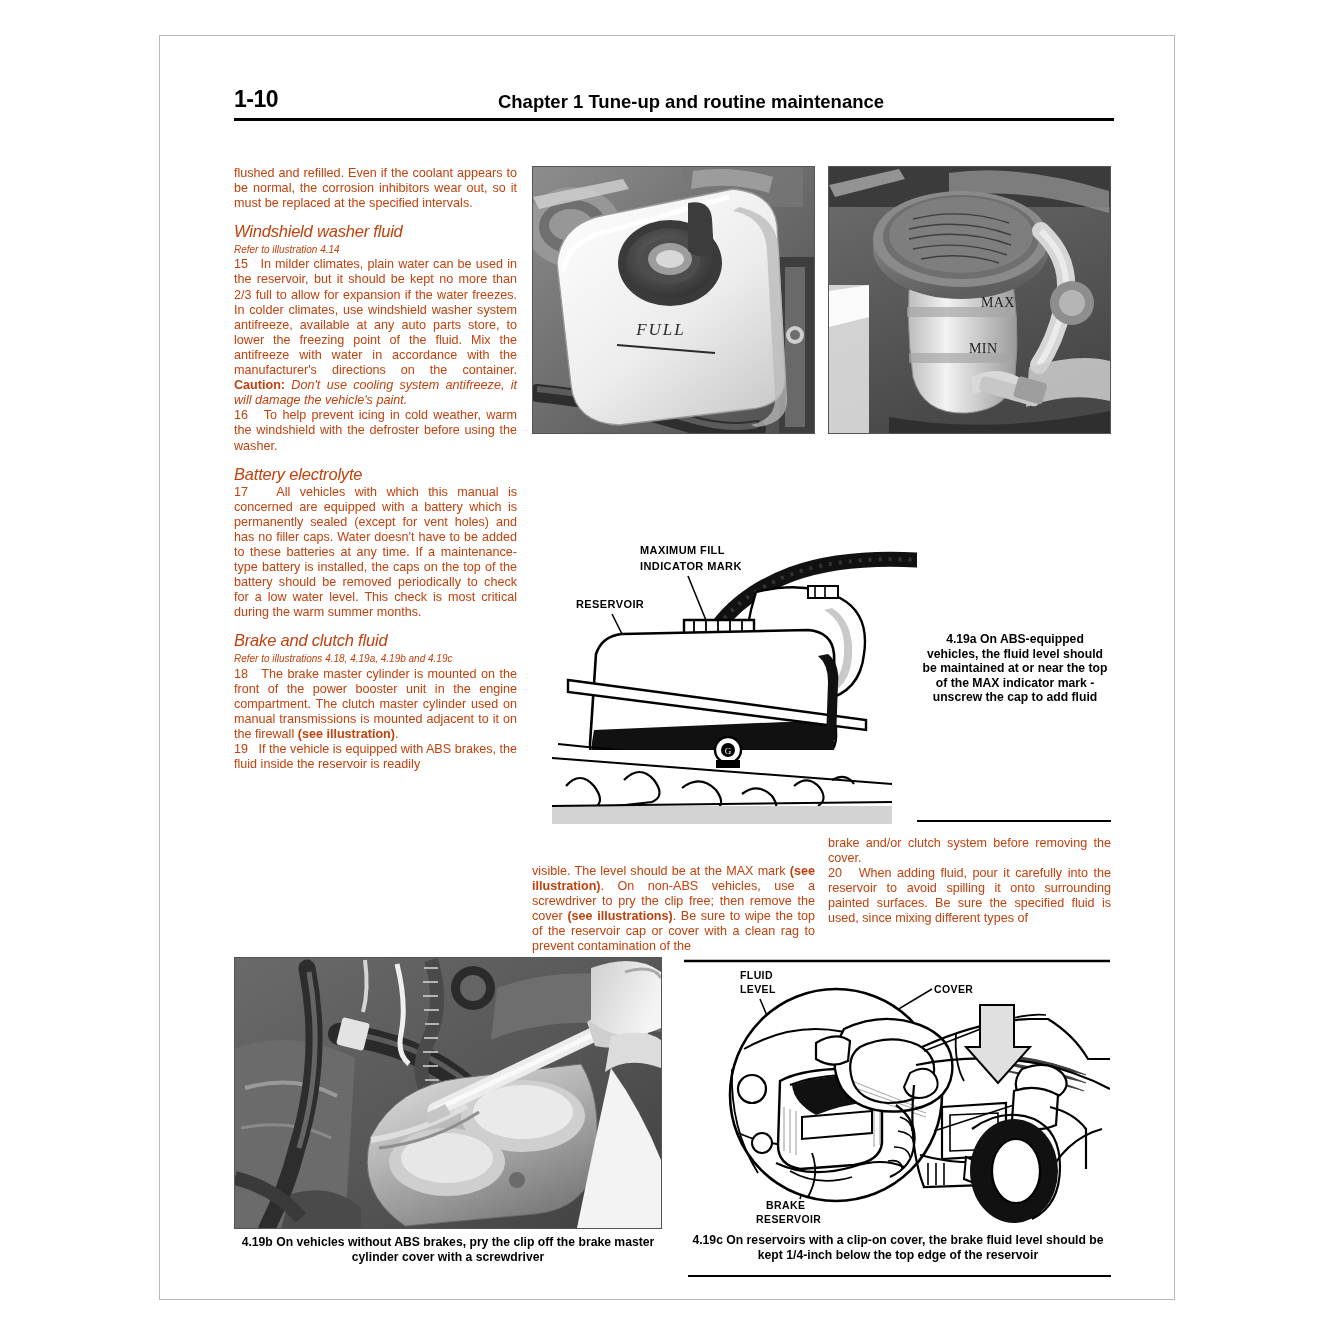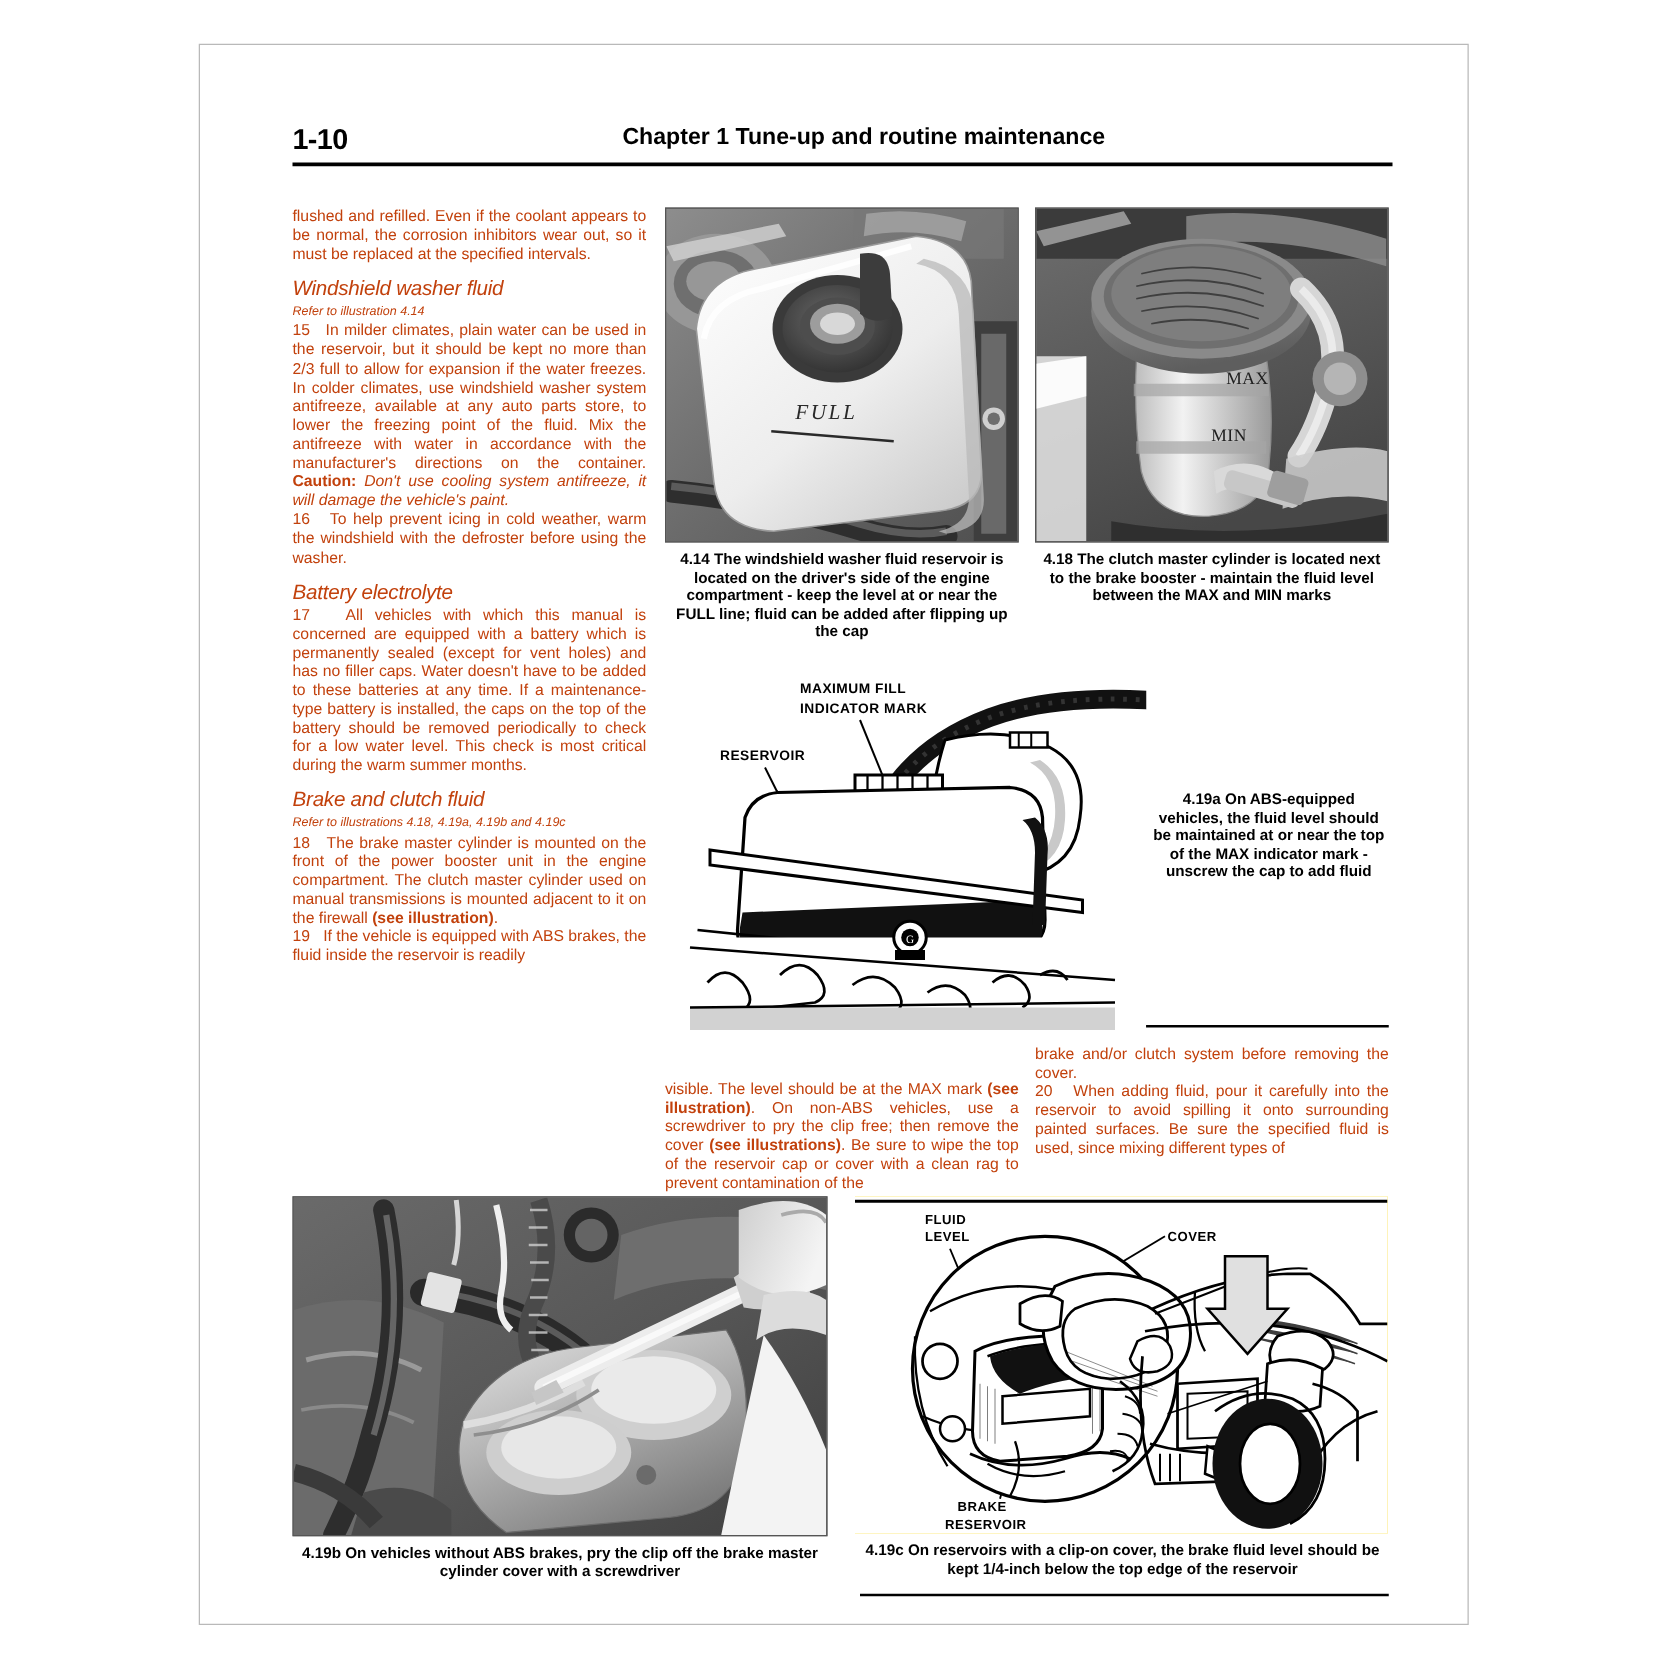--- a/index.html
+++ b/index.html
@@ -14,21 +14,21 @@
     width:1016px;height:1265px;
     border:1px solid #b9b9b9;
     background:#fff;
     box-sizing:border-box;
     overflow:hidden;
   }
   .inner{position:absolute;left:0;top:0;width:100%;height:100%;}
 
   
   .hdr{position:absolute;left:74px;top:50px;width:880px;}
-  .hdr-row{display:flex;align-items:flex-start;margin-top:12px;}
+  .hdr-row{display:flex;align-items:flex-end;}
   .folio{font-size:23px;font-weight:bold;letter-spacing:-0.5px;}
   .hdr-title{flex:1;text-align:center;font-size:18.5px;font-weight:bold;padding-right:10px;}
   .hdr-rule{margin-top:5px;border-top:3px solid #000;}
 
   
   .col{position:absolute;font-size:12.6px;line-height:15.1px;color:#c2410c;text-align:justify;}
   .col p{margin:0;text-indent:0;}
   .col .para{margin:0;}
   .num{font-weight:normal;}
   .num::after{content:"\00a0\00a0\00a0";}
@@ -174,21 +174,20 @@
         <ellipse cx="137" cy="92" rx="14" ry="9" fill="#d8d8d8"></ellipse>
 
         <path d="M155 36 q22 -4 24 16 l2 34 q-14 8 -26 -2 Z" fill="#3c3c3c"></path>
 
         <text class="lbl" x="128" y="168" text-anchor="middle" style="font-size:17px;font-weight:normal;font-family:'Liberation Serif',serif;font-style:italic;letter-spacing:2px;fill:#2a2a2a">FULL</text>
         <path d="M84 178 L182 186" stroke="#2a2a2a" stroke-width="2.2" fill="none"></path>
 
         <path d="M206 40 q38 8 40 44 l8 146 q2 26 -30 30 l-6 -2 q26 -6 24 -30 L234 84 q-2 -34 -34 -40 Z" fill="#b9b9b9" opacity="0.75"></path>
       </svg>
     </div>
-    <div class="figcap">4.14  The windshield washer fluid reservoir is located on the driver's side of the engine compartment - keep the level at or near the FULL line; fluid can be added after flipping up the cap</div>
   </div>
 
   <div class="fig" id="fig418">
     <div class="photo">
       <svg width="281" height="266" viewBox="0 0 281 266">
         <defs>
           <linearGradient id="bgB" x1="0" y1="0" x2="0.4" y2="1">
             <stop offset="0" stop-color="#6e6e6e"></stop>
                 <stop offset="0.5" stop-color="#5a5a5a"></stop>
                 <stop offset="1" stop-color="#474747"></stop>
@@ -235,21 +234,20 @@
         <ellipse cx="243" cy="136" rx="13" ry="13" fill="#b5b5b5"></ellipse>
         <path d="M200 200 q50 -14 81 -6 l0 40 q-40 -10 -84 6 Z" fill="#cfcfcf" opacity="0.85"></path>
 
         <path d="M142 210 q28 -14 54 4 l-6 16 q-24 -14 -46 -2 Z" fill="#d9d9d9"></path>
         <rect x="150" y="216" width="62" height="16" rx="5" fill="#c7c7c7" transform="rotate(16 180 224)"></rect>
         <rect x="186" y="212" width="30" height="22" rx="4" fill="#9e9e9e" transform="rotate(16 200 224)"></rect>
 
         <path d="M60 250 q100 18 221 -6 l0 22 L60 266 Z" fill="#2f2f2f"></path>
       </svg>
     </div>
-    <div class="figcap">4.18  The clutch master cylinder is located next to the brake booster - maintain the fluid level between the MAX and MIN marks</div>
   </div>
 
   <div class="fig" id="fig419a">
     <svg width="385" height="290" viewBox="0 0 385 290">
       <rect x="0" y="0" width="385" height="290" fill="#fff"></rect>
 
       <text class="lbl" x="108" y="20">MAXIMUM FILL</text>
       <text class="lbl" x="108" y="36">INDICATOR MARK</text>
       <text class="lbl" x="44" y="74">RESERVOIR</text>
       <text class="lbl" x="148" y="152">MAX</text>

